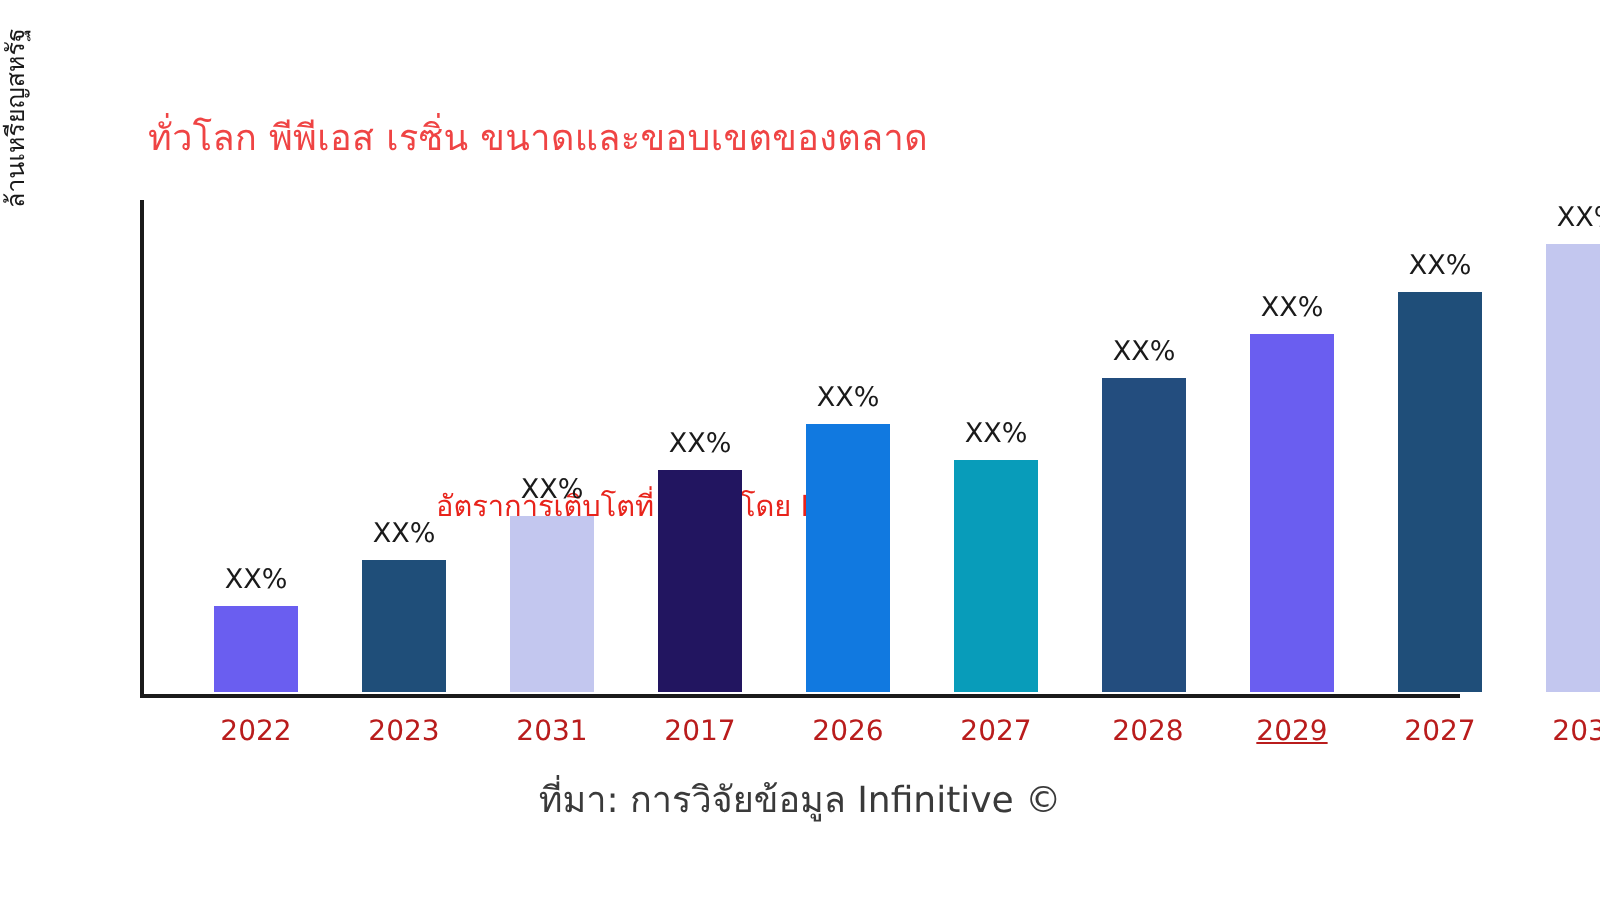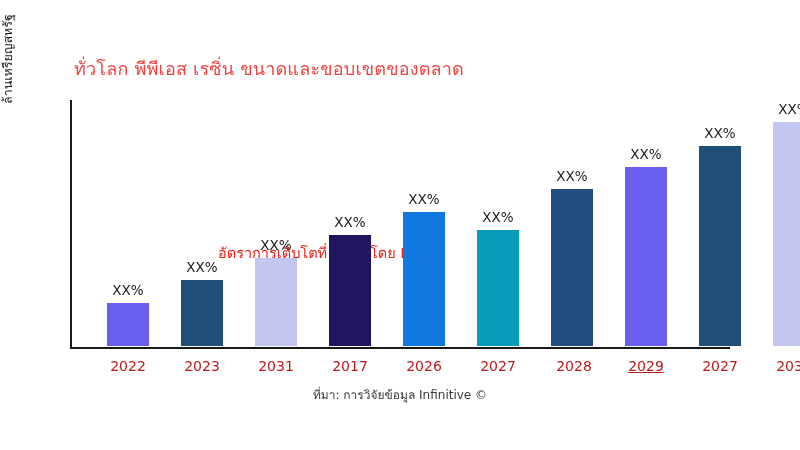--- a/index.html
+++ b/index.html
@@ -111,21 +111,21 @@
     white-space: nowrap;
   }
 
   
   #source-note {
     position: absolute;
     left: 0;
     top: 385px;
     width: 800px;
     text-align: center;
-    font-size: 12px;
+    font-size: 18px;
     color: #3a3a3a;
   }
 </style>
 </head>
 <body>
 
 <div id="chart-title">ทั่วโลก พีพีเอส เรซิ่น ขนาดและขอบเขตของตลาด</div>
 
 <div id="y-axis-title">
   <span id="y-axis-title-inner">ล้านเหรียญสหรัฐ</span>

